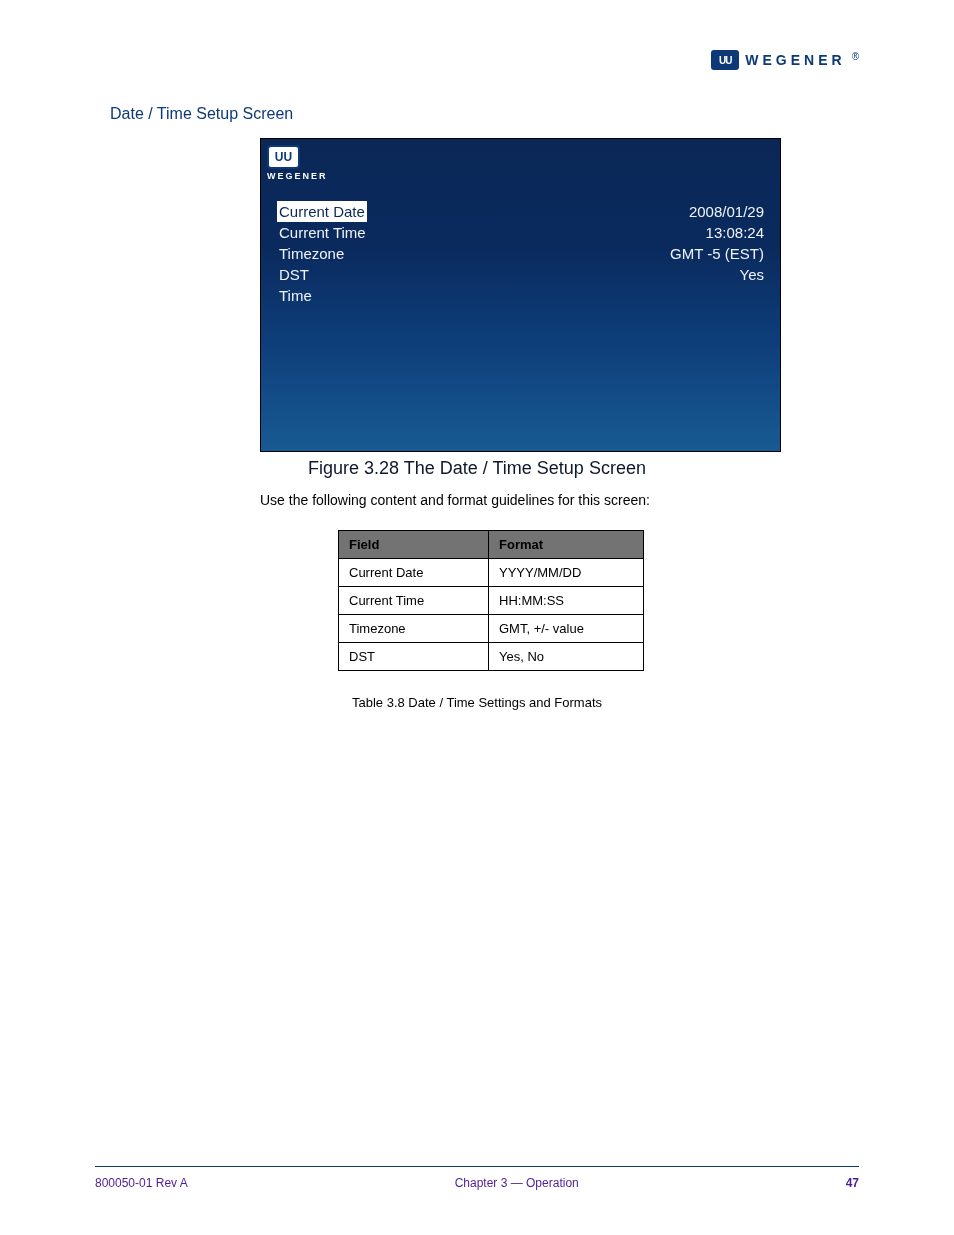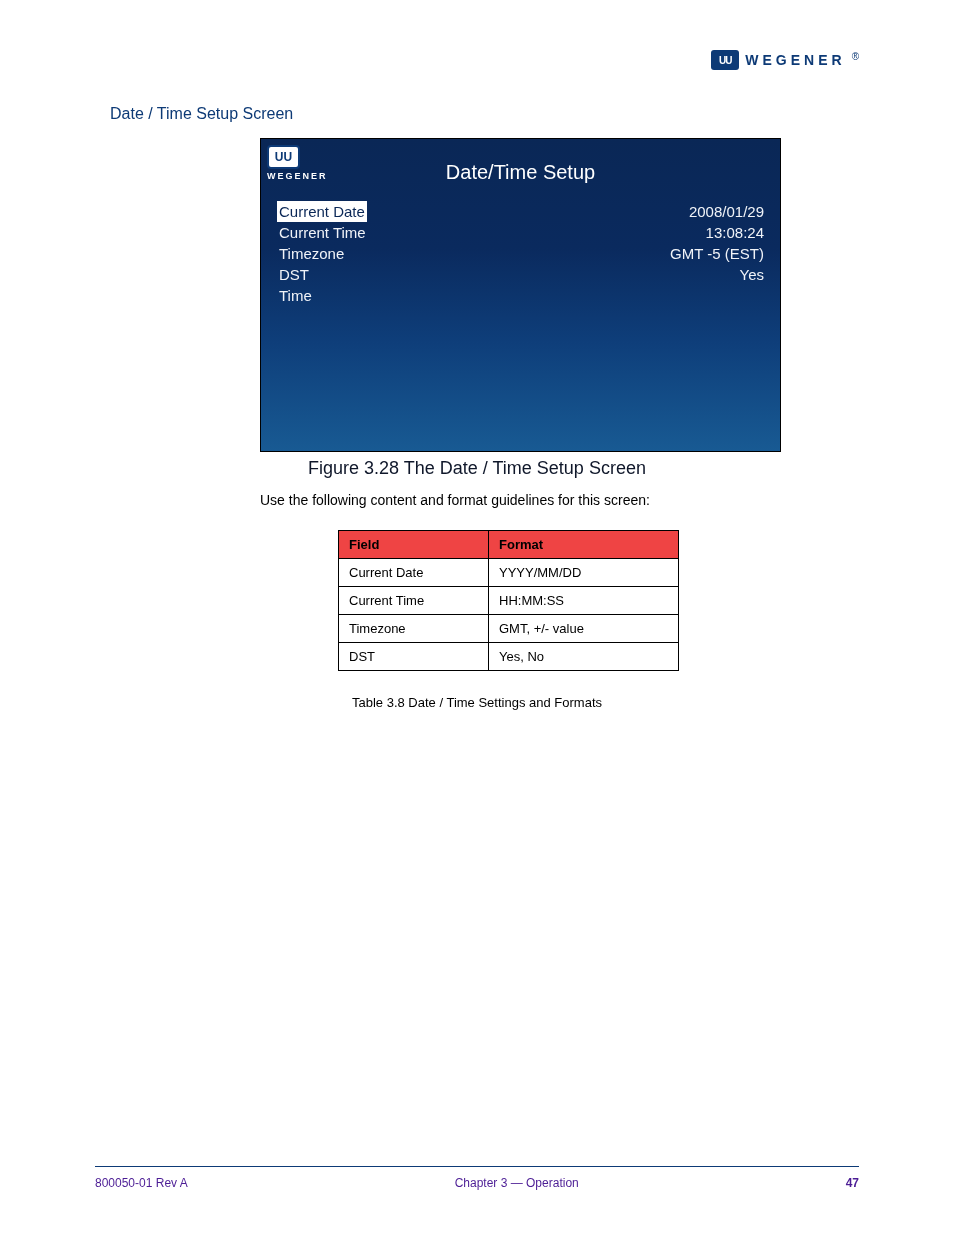--- a/index.html
+++ b/index.html
@@ -138,25 +138,25 @@
     left: 338px;
     border-collapse: collapse;
     font-size: 13px;
   }
   .tbl th, .tbl td {
     border: 1.5px solid #000;
     padding: 6px 10px;
     text-align: left;
   }
   .tbl th {
-    background: #ef4444;
+    background: #737373;
     font-weight: bold;
   }
   .tbl-col1 { width: 150px; }
-  .tbl-col2 { width: 190px; }
+  .tbl-col2 { width: 155px; }
   .tcaption {
     position: absolute;
     top: 695px;
     left: 0;
     right: 0;
     text-align: center;
     font-size: 13px;
   }
   .footer-line {
     position: absolute;
@@ -187,21 +187,20 @@
   <span class="logo-reg">®</span>
 </div>
 
 <div class="section-heading">Date / Time Setup  Screen</div>
 
 <div class="screenshot">
   <div class="ss-logo">
     <div class="ss-logo-box">UU</div>
     <div class="ss-logo-text">WEGENER</div>
   </div>
-  <div class="ss-title">Date/Time Setup</div>
   <div class="ss-menu">
     <div class="ss-row">
       <span class="ss-label selected">Current Date</span>
       <span>2008/01/29</span>
     </div>
     <div class="ss-row">
       <span class="ss-label">Current Time</span>
       <span>13:08:24</span>
     </div>
     <div class="ss-row">

